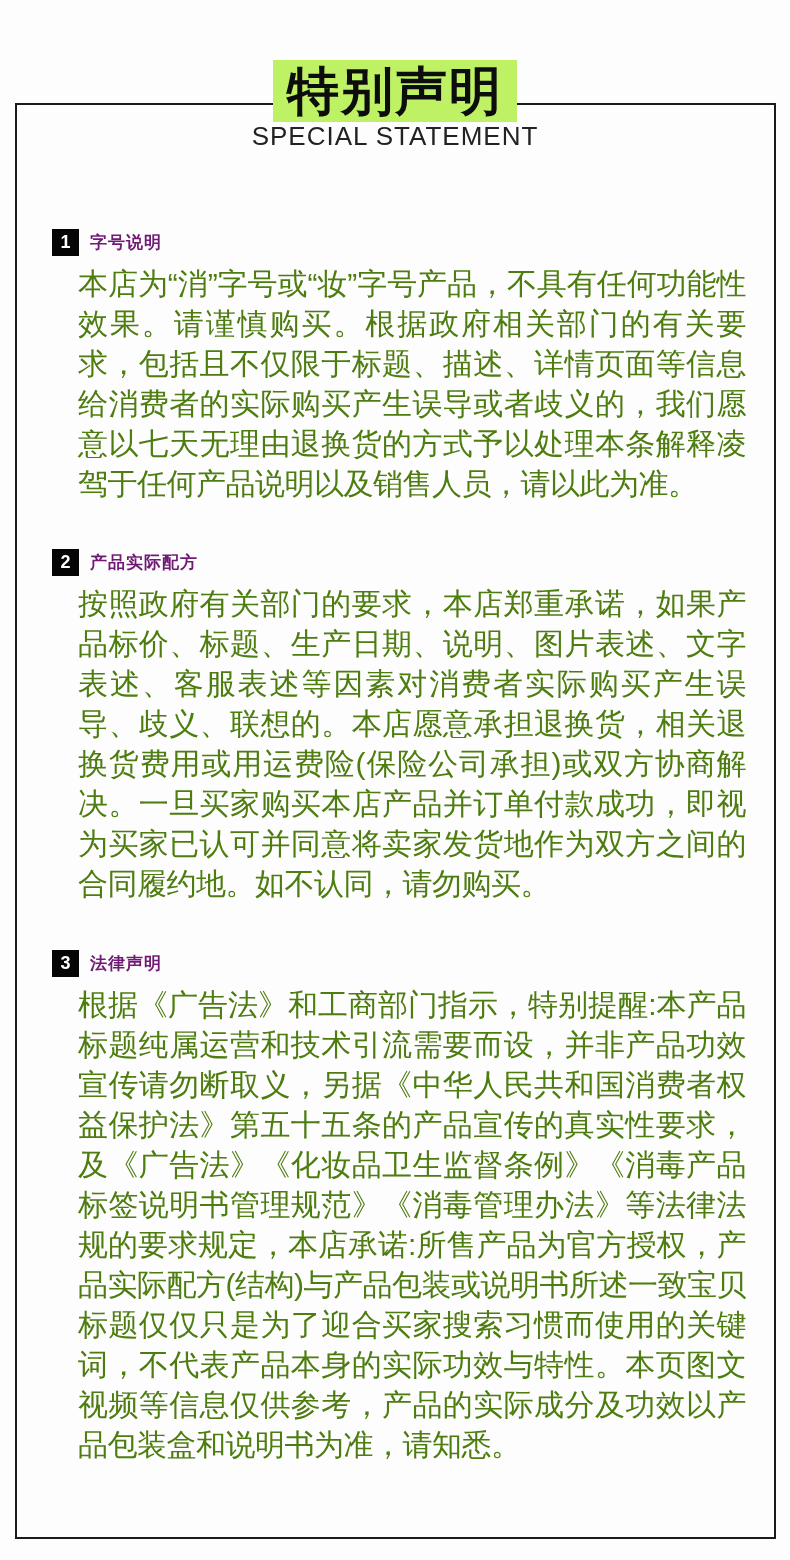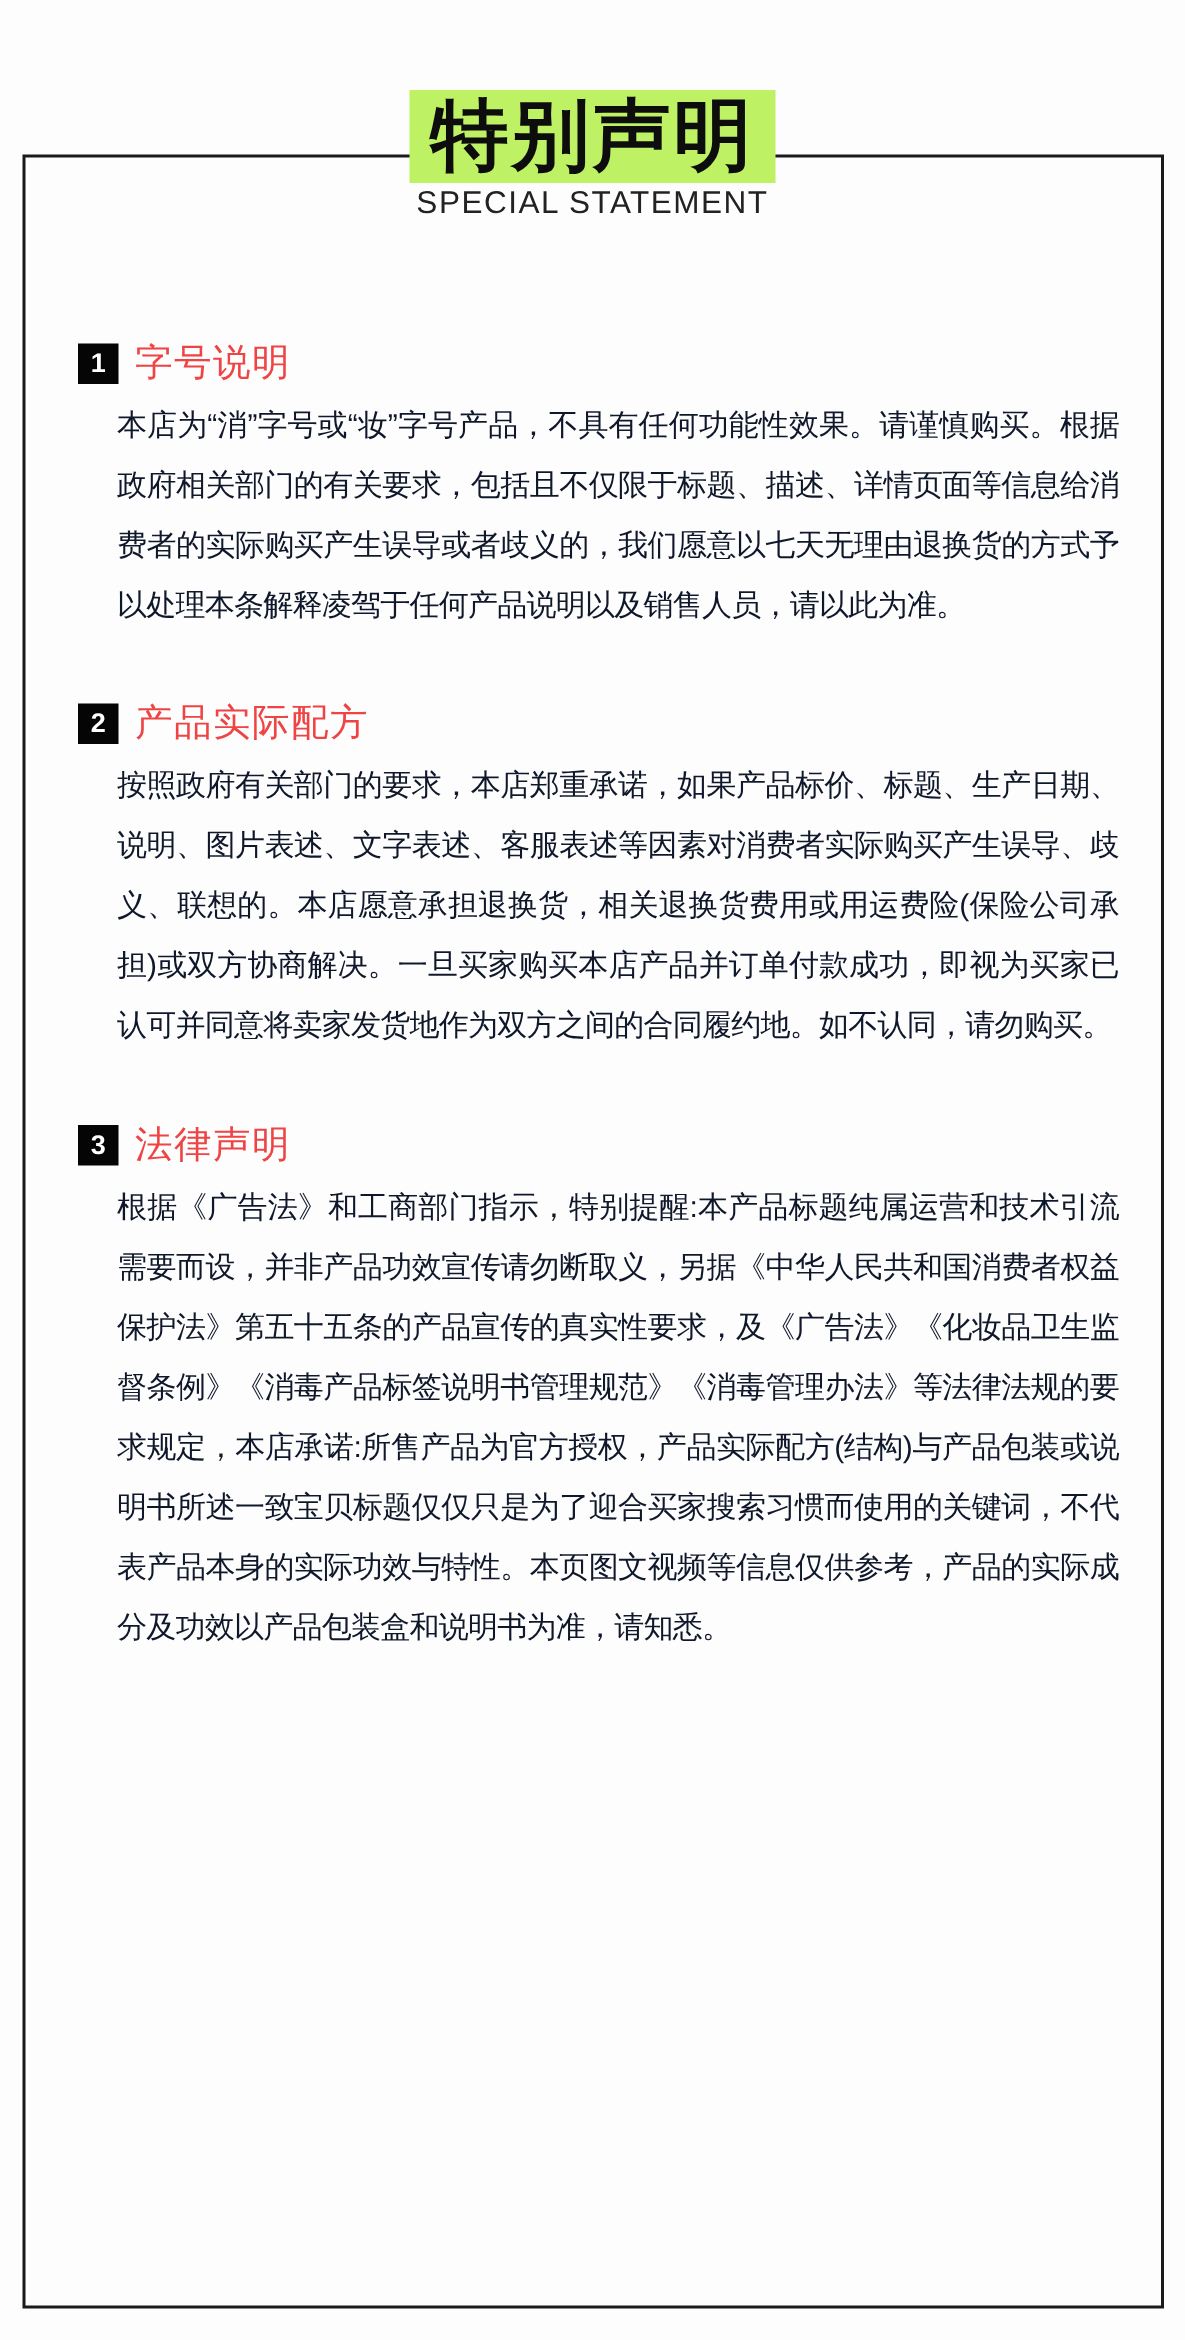--- a/index.html
+++ b/index.html
@@ -29,21 +29,21 @@
     background: #bef264;
     font-size: 52px;
     line-height: 62px;
     font-weight: 900;
     letter-spacing: 2px;
     color: #0d0d0d;
     white-space: nowrap;
   }
   .subtitle {
     margin-top: 3px;
-    font-size: 21px;
+    font-size: 26px;
     line-height: 22px;
     letter-spacing: 1px;
     color: #222222;
     font-weight: 400;
   }
   .sections {
     position: absolute;
     left: 52px; top: 229px;
     width: 694px;
     z-index: 1;
@@ -59,33 +59,33 @@
     color: #ffffff;
     font-size: 18px;
     font-weight: 700;
     display: flex;
     align-items: center;
     justify-content: center;
     flex: 0 0 auto;
   }
   .sec-title {
     margin: 0 0 0 11px;
-    font-size: 25px;
+    font-size: 17px;
     line-height: 27px;
-    font-weight: 400;
-    color: #ef4444;
+    font-weight: 700;
+    color: #701a75;
     letter-spacing: 1px;
   }
   .sec-body p {
     margin: 0 0 0 26px;
     width: 668px;
-    font-size: 20px;
+    font-size: 30px;
     line-height: 40px;
     letter-spacing: -0.5px;
-    color: #0f172a;
+    color: #4d7c0f;
     text-align: justify;
     text-justify: inter-ideograph;
   }
   .sec-body { margin-top: 8px; }
   .section-2 .sec-head { margin-top: 45px; }
   .section-3 .sec-head { margin-top: 46px; }
 </style>
 </head>
 <body>
 

